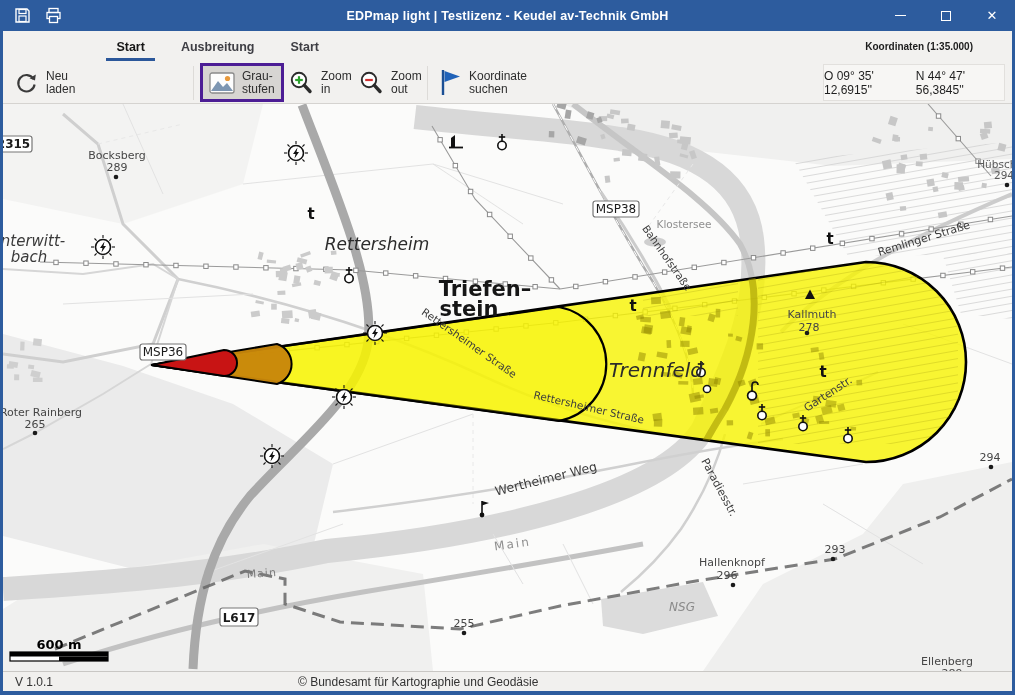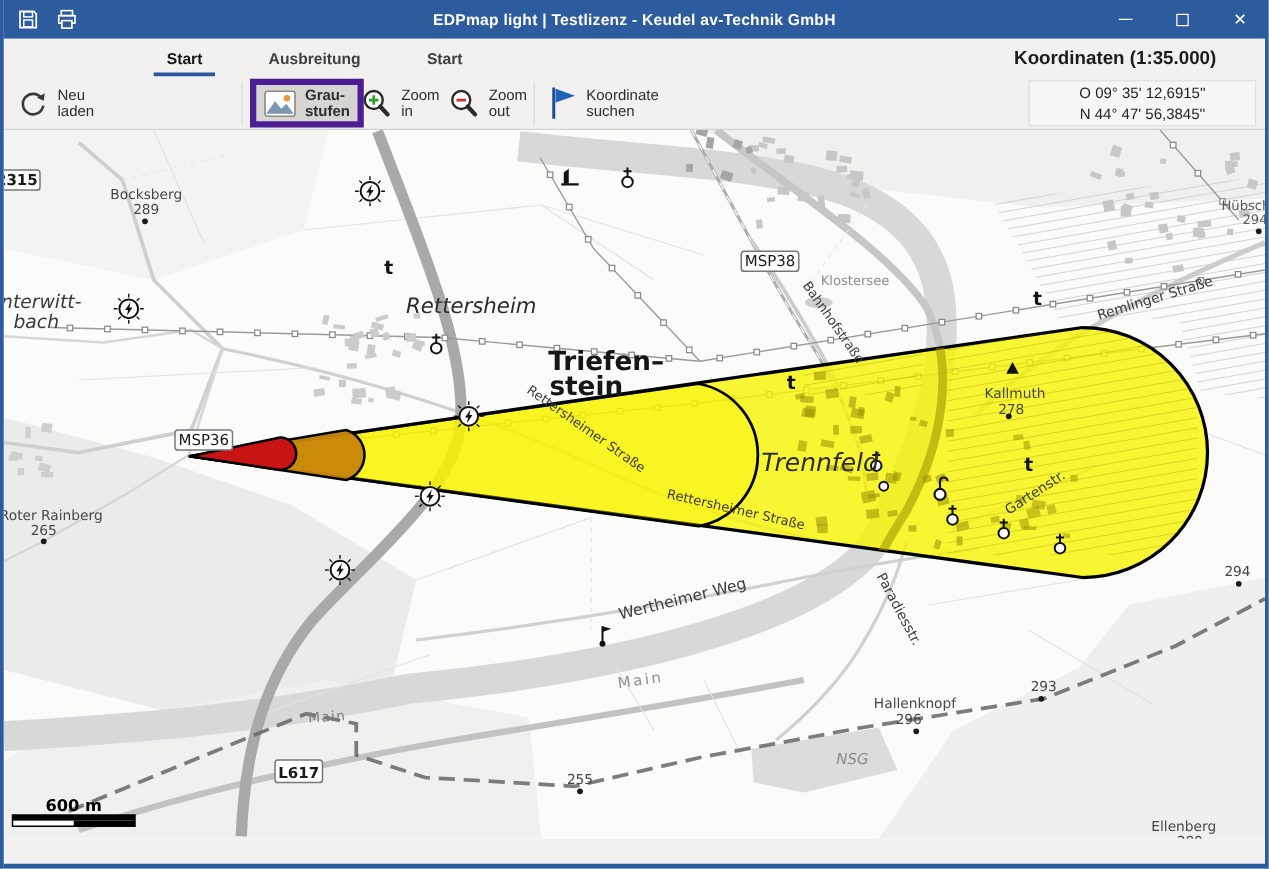--- a/index.html
+++ b/index.html
@@ -9,33 +9,33 @@
   
   #titlebar{position:absolute;left:-3px;top:0;width:1015px;height:31px;background:#2d5c9e;display:flex;align-items:center;}
   .tb-icon{width:17px;height:17px;margin-left:14px;flex:0 0 auto;}
   #title-text{position:absolute;left:0;width:100%;text-align:center;color:#fff;font-size:12.5px;font-weight:600;letter-spacing:.2px;}
   #win-controls{position:absolute;right:0;top:0;height:31px;display:flex;}
   .wc{width:46px;height:31px;display:flex;align-items:center;justify-content:center;color:#fff;font-size:13px;}
   .wc .maxbox{width:10px;height:10px;border:1.4px solid #fff;}
   .wc .minline{width:11px;height:0;border-top:1.6px solid #fff;}
   
   #tabbar{position:absolute;left:0;top:31px;width:1009px;height:31px;background:#f2f1ef;display:flex;align-items:center;}
-  .tab{font-size:12.5px;color:#3e3e44;font-weight:600;padding:0 4px;margin-left:45px;height:31px;display:flex;align-items:center;position:relative;cursor:default;}
+  .tab{font-size:12.5px;color:#3e3e44;font-weight:600;padding:0 4px;margin-left:28px;height:31px;display:flex;align-items:center;position:relative;cursor:default;}
   .tab:first-child{margin-left:22px;margin-top:40px;}
   .tab.active{color:#161616;font-weight:700;}
   .tab.active:after{content:"";position:absolute;left:-6px;right:-6px;bottom:1px;height:3px;background:#2b579a;}
-  #koord-title{position:absolute;right:39px;top:0;height:31px;display:flex;align-items:center;font-size:15px;font-weight:700;color:#1c1c1c;}
+  #koord-title{position:absolute;right:39px;top:0;height:31px;display:flex;align-items:center;font-size:10px;font-weight:700;color:#1c1c1c;}
   
   #toolbar{position:absolute;left:0;top:62px;width:1009px;height:42px;background:#f2f1ef;border-bottom:1px solid #d5d3d0;}
   .tbtn{position:absolute;top:1px;height:39px;display:flex;align-items:center;gap:7px;padding:0 6px;border:1px solid transparent;}
-  .tbtn.pressed{background:#d7d5d2;border:5px solid #4c1d95;font-weight:bold;}
+  .tbtn.pressed{background:#d7d5d2;border:3px solid #4c1d95;}
   .tbtn-label{font-size:12px;line-height:13px;color:#2e2e2e;white-space:pre-line;}
   .tsep{position:absolute;top:4px;width:1px;height:34px;background:#dddbd8;}
   #coord-panel{position:absolute;right:7px;top:2px;width:182px;height:37px;background:#f7f6f4;border:1px solid #e2e0dd;
-               display:flex;flex-direction:column;align-items:center;justify-content:center;gap:3px;text-align:right;}
+               display:flex;align-items:center;justify-content:center;gap:3px;}
   .coord-line{font-size:12px;color:#1f1f1f;}
   .caret{font-size:9px;color:#444;margin-left:6px;}
   
   #map{position:absolute;left:0;top:104px;width:1009px;height:567px;background:#fbfbfa;}
   #map svg{display:block;}
   .mlbl{font-family:"DejaVu Sans",sans-serif;}
   
   #statusbar{position:absolute;left:0;top:671px;width:1009px;height:20px;background:#f1f0ee;border-top:1px solid #c9c7c4;font-size:12px;color:#333;}
   #sb-version{position:absolute;left:12px;top:3px;}
   #sb-copy{position:absolute;left:295px;top:3px;}
@@ -564,14 +564,18 @@
         </g>
 
       <g>
         <rect x="7" y="548" width="98" height="9" fill="#fff" stroke="#000" stroke-width="1.2"></rect>
         <rect x="7" y="548" width="98" height="4.5" fill="#000"></rect>
         <rect x="56" y="552.5" width="49" height="4.5" fill="#000"></rect>
       </g>
     </svg>
   </div>
 
+  <div id="statusbar">
+    <span id="sb-version">V 1.0.1</span>
+    <span id="sb-copy">© Bundesamt für Kartographie und Geodäsie</span>
+  </div>
   <div id="bottomstrip"></div>
 </div>
 
 </body></html>

